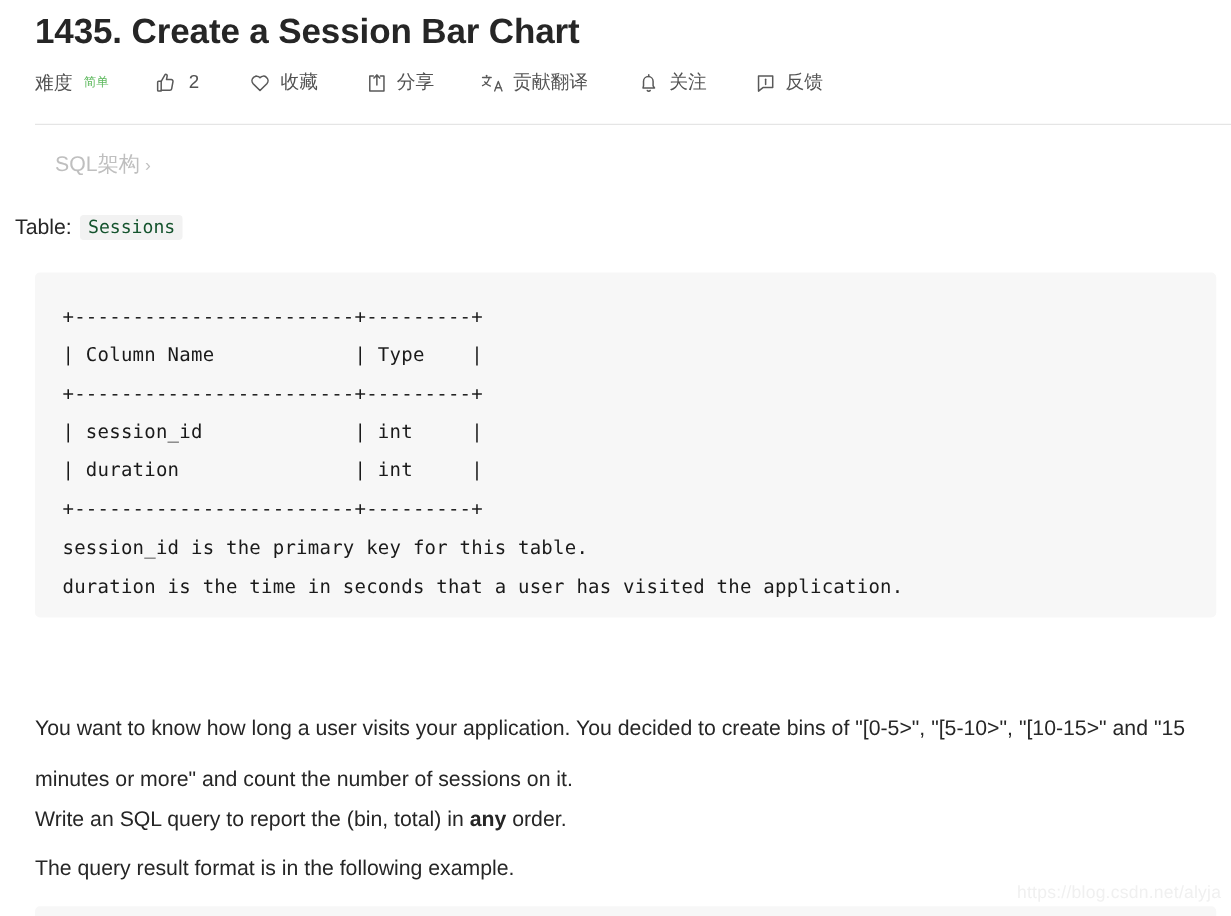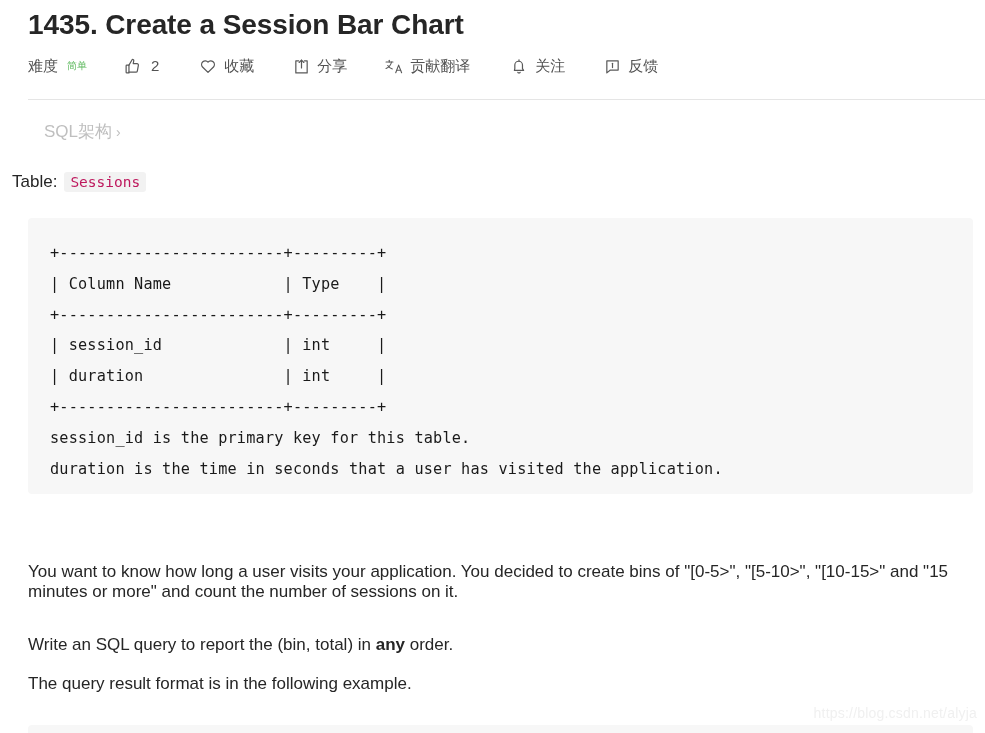--- a/index.html
+++ b/index.html
@@ -106,21 +106,21 @@
     font-size: 17px;
     color: #262626;
     display: flex;
     align-items: flex-end;
     white-space: nowrap;
   }
   .table-line .code-inline {
     font-family: "DejaVu Sans Mono", "Liberation Mono", monospace;
     font-size: 14.5px;
     background: #f2f2f2;
-    color: #be185d;
+    color: #14532d;
     border-radius: 3px;
     padding: 2px 6px;
     margin-left: 7px;
   }
 
   
   .codeblock {
     position: absolute;
     left: 28px;
     top: 218px;
@@ -138,21 +138,21 @@
     color: #1a1a1a;
     white-space: pre;
     letter-spacing: 0.2px;
   }
 
   
   .para {
     position: absolute;
     left: 28px;
     font-size: 17px;
-    line-height: 20px;
+    line-height: 41px;
     color: #262626;
   }
   .para-1 { top: 562px; width: 950px; }
   .para-2 { top: 635px; width: 950px; }
   .para-3 { top: 674px; width: 950px; }
   .para b { font-weight: bold; }
 
   
   .codeblock-bottom {
     position: absolute;

